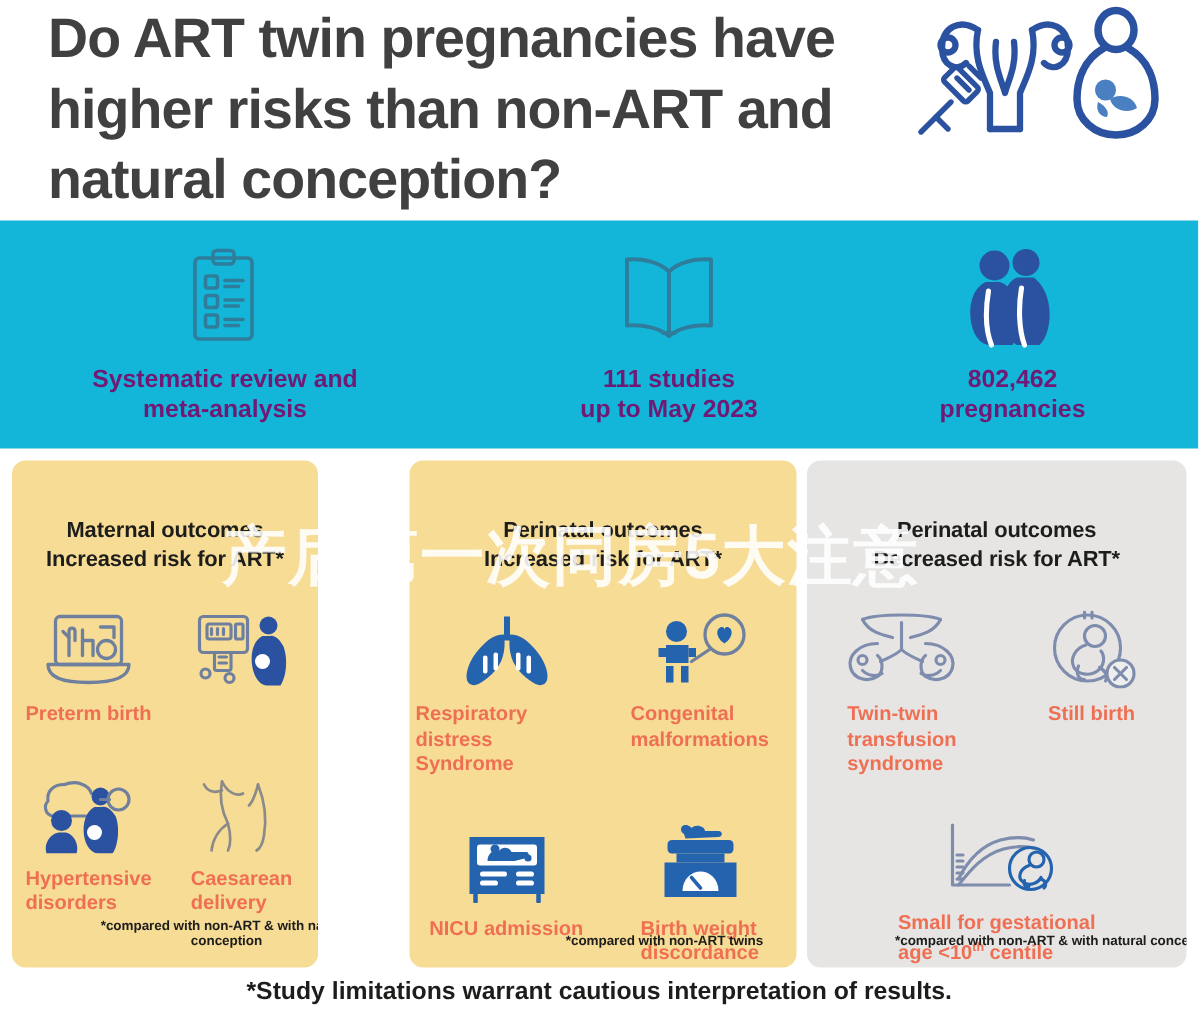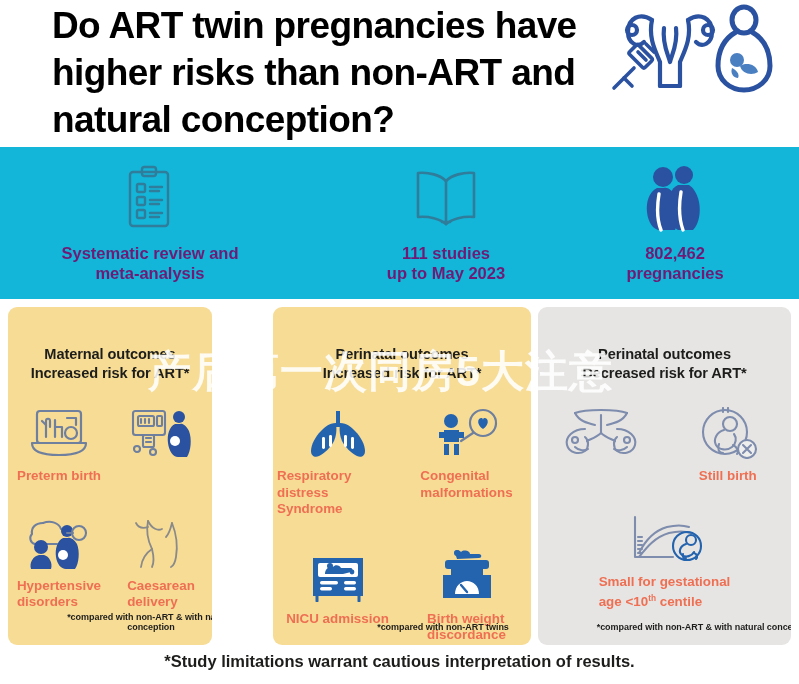--- a/index.html
+++ b/index.html
@@ -14,23 +14,22 @@
 
   
   .header{
     position:absolute;left:0;top:0;width:799px;height:145px;
     background:#ffffff;
   }
   .header-title{
     position:absolute;left:32px;top:2px;width:560px;
     font-size:37px;line-height:47px;
     font-weight:bold;
-    color:#000000;
+    color:#404040;
     letter-spacing:-0.6px;
-    margin-left:20px;
   }
   .header-icons{
     position:absolute;left:594px;top:4px;width:180px;height:92px;
   }
 
   
   .band{
     position:absolute;left:0;top:147px;width:799px;height:152px;
     background:#13b5d8;
   }
@@ -378,20 +377,23 @@
               <path d="M40 26 C36 30 30 32 26 34"></path>
               <path d="M40 26 C44 30 50 32 54 34"></path>
               <path d="M24 22 C12 22 4 30 6 38 C8 46 18 48 24 44 C28 41 28 33 24 30"></path>
               <circle cx="14" cy="33" r="3"></circle>
               <path d="M14 40 C18 44 24 44 27 42"></path>
               <path d="M56 22 C68 22 76 30 74 38 C72 46 62 48 56 44 C52 41 52 33 56 30"></path>
               <circle cx="66" cy="33" r="3"></circle>
               <path d="M66 40 C62 44 56 44 53 42"></path>
             </svg>
           </div>
+          <div class="cell-label">Twin-twin
+transfusion
+syndrome</div>
         </div>
 
         <div class="cell">
           <div class="cell-icon">
             <svg width="62" height="52" viewBox="0 0 62 52" fill="none" stroke="#7e8cad" stroke-width="2.1" stroke-linecap="round" stroke-linejoin="round">
               <circle cx="28" cy="25" r="22"></circle>
               <circle cx="33" cy="17" r="7"></circle>
               <path d="M27 23 C20 25 16 32 19 38 C22 43 30 44 35 40 C39 37 40 31 37 27"></path>
               <path d="M22 37 C20 42 22 46 26 46"></path>
               <path d="M36 38 C40 40 42 44 40 47"></path>

